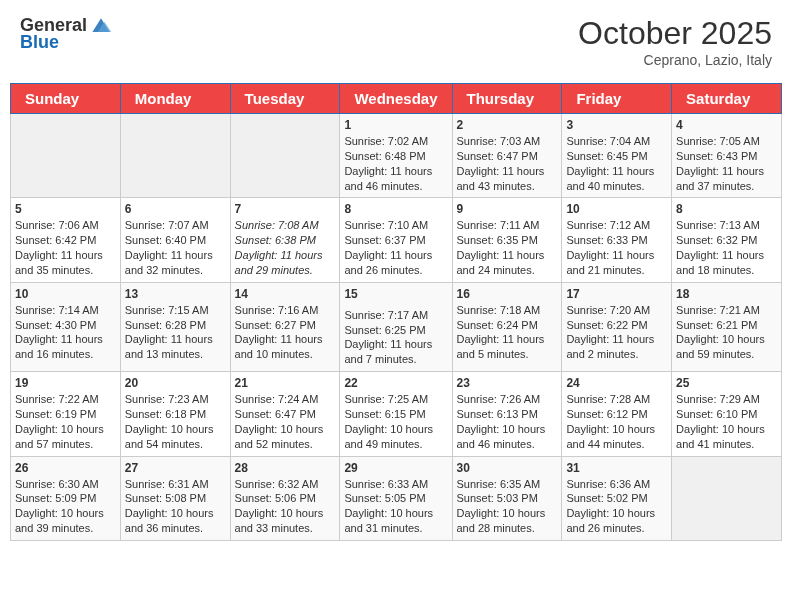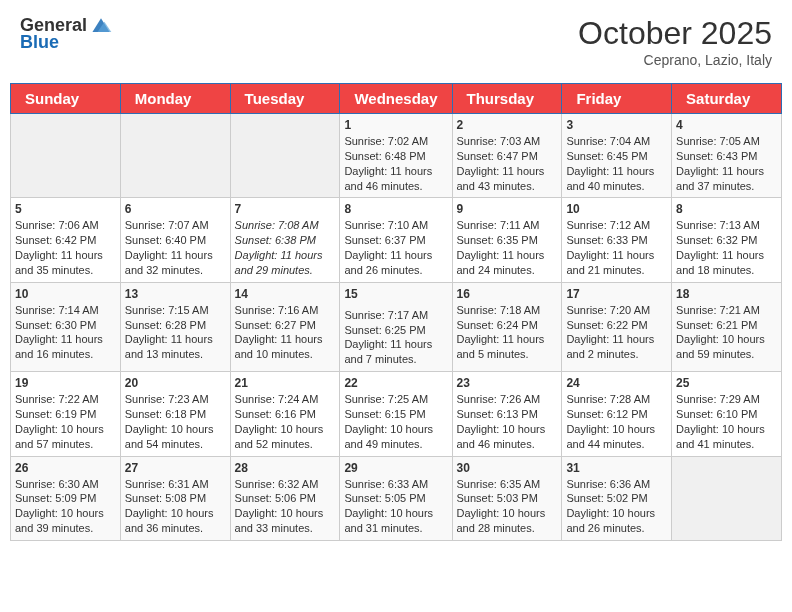--- a/index.html
+++ b/index.html
@@ -194,21 +194,21 @@
           <span class="day-number">8</span>
           <div class="day-content" style="white-space: pre-line;">Sunrise: 7:13 AM
 Sunset: 6:32 PM
 Daylight: 11 hours and 18 minutes.</div>
         </td>
       </tr>
       <tr>
         <td>
           <span class="day-number">10</span>
           <div class="day-content" style="white-space: pre-line;">Sunrise: 7:14 AM
-Sunset: 6:30 PM
+Sunset: 4:30 PM
 Daylight: 11 hours and 16 minutes.</div>
         </td>
         <td>
           <span class="day-number">13</span>
           <div class="day-content" style="white-space: pre-line;">Sunrise: 7:15 AM
 Sunset: 6:28 PM
 Daylight: 11 hours and 13 minutes.</div>
         </td>
         <td>
           <span class="day-number">14</span>
@@ -250,21 +250,21 @@
         </td>
         <td>
           <span class="day-number">20</span>
           <div class="day-content" style="white-space: pre-line;">Sunrise: 7:23 AM
 Sunset: 6:18 PM
 Daylight: 10 hours and 54 minutes.</div>
         </td>
         <td>
           <span class="day-number">21</span>
           <div class="day-content" style="white-space: pre-line;">Sunrise: 7:24 AM
-Sunset: 6:16 PM
+Sunset: 6:47 PM
 Daylight: 10 hours and 52 minutes.</div>
         </td>
         <td>
           <span class="day-number">22</span>
           <div class="day-content" style="white-space: pre-line;">Sunrise: 7:25 AM
 Sunset: 6:15 PM
 Daylight: 10 hours and 49 minutes.</div>
         </td>
         <td>
           <span class="day-number">23</span>

